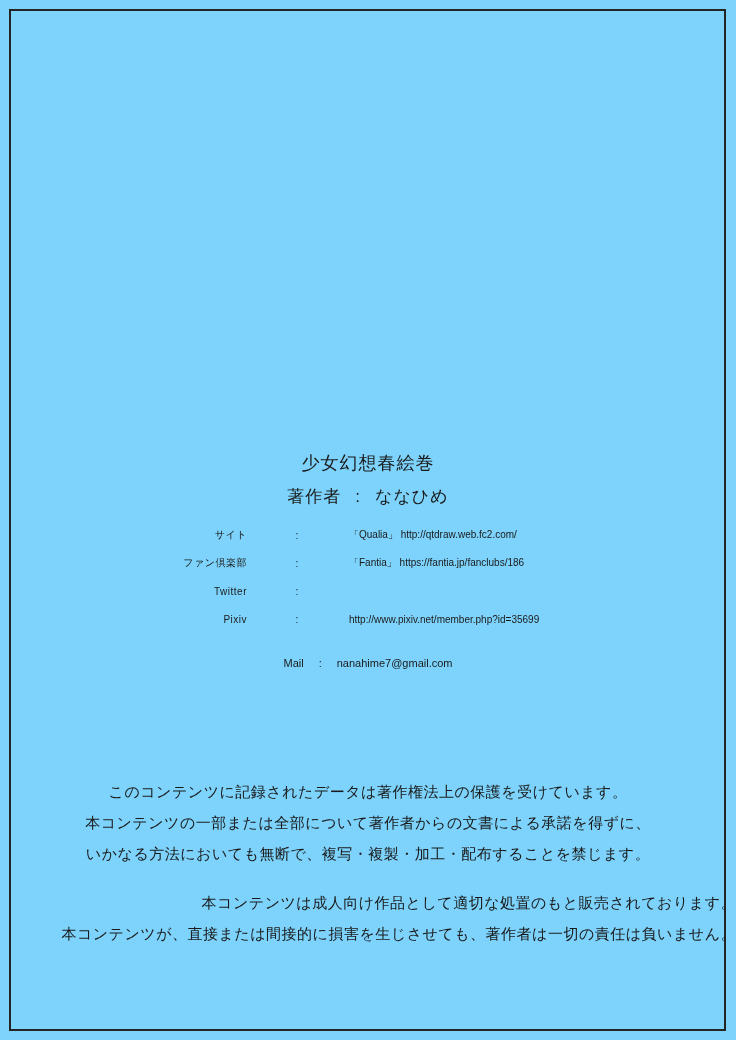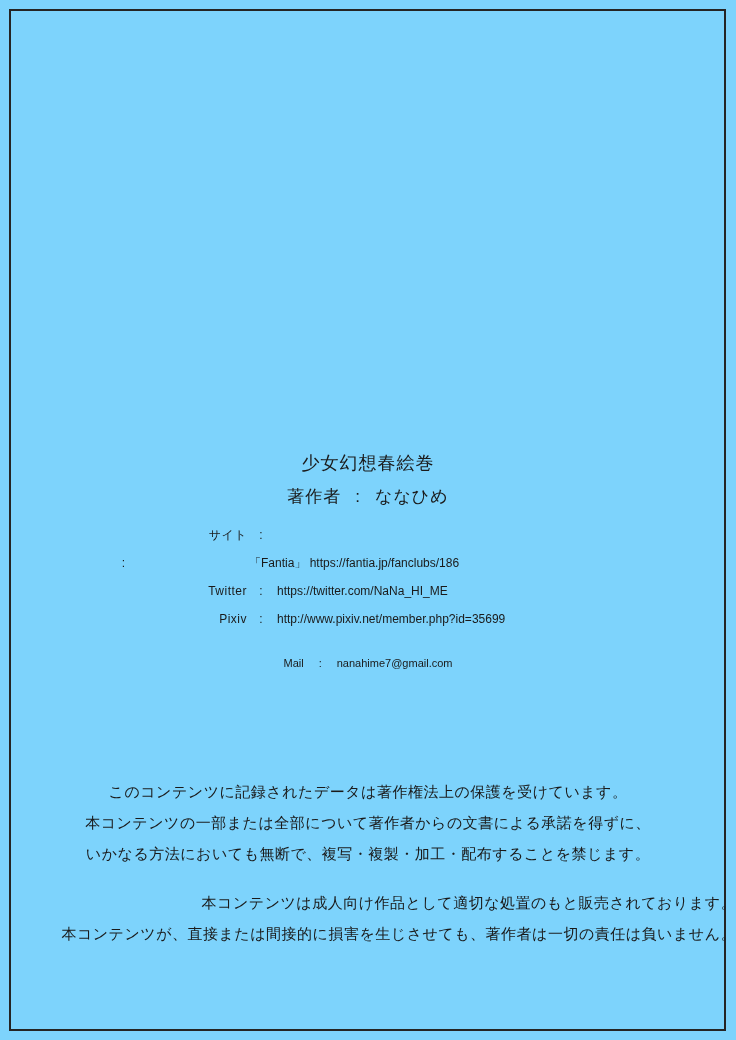--- a/index.html
+++ b/index.html
@@ -51,21 +51,22 @@
     position: absolute;
     top: 521px;
     left: 0;
     right: 0;
   }
   .link-row {
     display: grid;
     grid-template-columns: 247px 28px 1fr;
     height: 28px;
     align-items: center;
-    font-size: 12px;
+    font-size: 10px;
+    gap: 36px;
   }
   .link-label {
     text-align: right;
     letter-spacing: 0.5px;
   }
   .link-colon {
     text-align: center;
   }
   .link-value {
     text-align: left;
@@ -106,29 +107,30 @@
   <div class="title">少女幻想春絵巻</div>
 
   <div class="author">
     <span>著作者</span><span class="colon">:</span><span>ななひめ</span>
   </div>
 
   <div class="links">
     <div class="link-row">
       <span class="link-label">サイト</span>
       <span class="link-colon">:</span>
+      <span class="link-value">「Qualia」 http://qtdraw.web.fc2.com/</span>
     </div>
     <div class="link-row">
+      <span class="link-label">ファン倶楽部</span>
       <span class="link-colon">:</span>
       <span class="link-value">「Fantia」 https://fantia.jp/fanclubs/186</span>
     </div>
     <div class="link-row">
       <span class="link-label">Twitter</span>
       <span class="link-colon">:</span>
-      <span class="link-value">https://twitter.com/NaNa_HI_ME</span>
     </div>
     <div class="link-row">
       <span class="link-label">Pixiv</span>
       <span class="link-colon">:</span>
       <span class="link-value">http://www.pixiv.net/member.php?id=35699</span>
     </div>
   </div>
 
   <div class="mail-line">
     <span>Mail</span><span class="colon">:</span><span>nanahime7@gmail.com</span>

